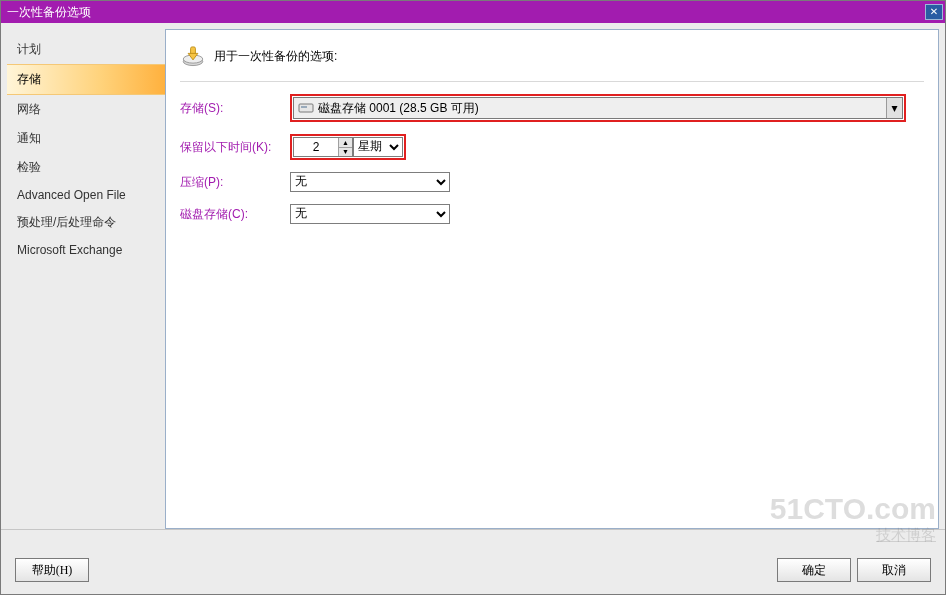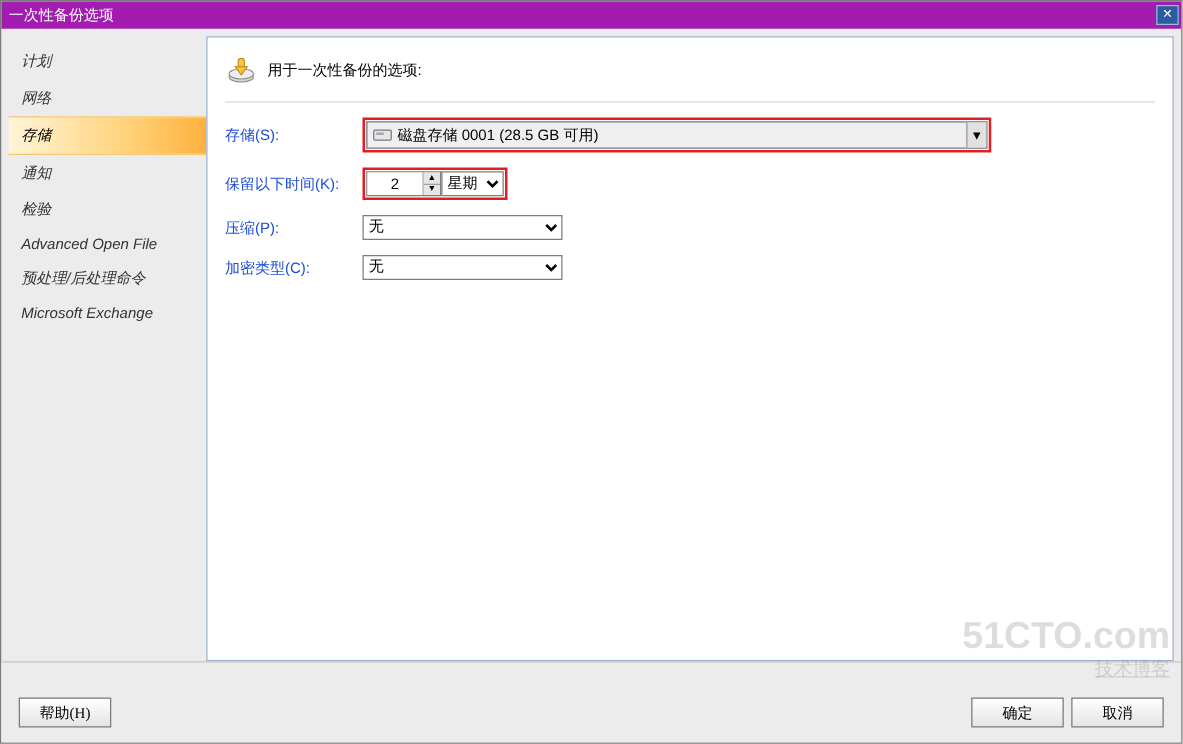--- a/index.html
+++ b/index.html
@@ -42,21 +42,20 @@
   .sidebar {
     width: 158px;
     display: flex;
     flex-direction: column;
     padding-top: 6px;
   }
   .sidebar-item {
     padding: 6px 10px;
     color: #333;
     cursor: pointer;
-    font-style: italic;
   }
   .sidebar-item.selected {
     background: linear-gradient(to right, #fff5d8, #ffd27a 60%, #ffb13e);
     border-top: 1px solid #f5c876;
     border-bottom: 1px solid #f5c876;
     color: #000;
   }
   .content {
     flex: 1;
     border: 1px solid #9aafc9;
@@ -73,30 +72,30 @@
     border-bottom: 1px solid #d9d9d9;
   }
   .heading svg { width: 26px; height: 26px; }
   .formrow {
     display: flex;
     align-items: center;
     margin-top: 12px;
   }
   .formrow .label {
     width: 110px;
-    color: #1d4ed8;
+    color: #a21caf;
   }
   .formrow .field { display: flex; align-items: center; gap: 4px; }
   .highlight { border: 2px solid #e02020; display: inline-flex; align-items: center; padding: 1px; }
   select, .combo {
     font-size: 12px;
     font-family: Liberation Mono, monospace;
   }
   .combo-storage {
-    width: 497px;
+    width: 610px;
     height: 22px;
     border: 1px solid #7a7a7a;
     background: #efefef;
     display: flex; align-items: center;
     padding: 0 4px;
     position: relative;
   }
   .combo-storage .drop {
     position: absolute; right: 0; top: 0; bottom: 0;
     width: 16px; background: #e1e1e1; border-left: 1px solid #9a9a9a;
@@ -156,22 +155,22 @@
 
 <div class="titlebar">
   <span class="title">一次性备份选项</span>
   <div class="close" title="关闭">✕</div>
 </div>
 
 <div class="main">
 
   <div class="sidebar">
     <div class="sidebar-item"><span>计划</span></div>
+    <div class="sidebar-item selected"><span>存储</span></div>
     <div class="sidebar-item"><span>网络</span></div>
-    <div class="sidebar-item selected"><span>存储</span></div>
     <div class="sidebar-item"><span>通知</span></div>
     <div class="sidebar-item"><span>检验</span></div>
     <div class="sidebar-item"><span>Advanced Open File</span></div>
     <div class="sidebar-item"><span>预处理/后处理命令</span></div>
     <div class="sidebar-item"><span>Microsoft Exchange</span></div>
   </div>
 
   <div class="content">
     <div class="heading">
       <span>
@@ -224,21 +223,21 @@
     <div class="formrow">
       <div class="label">压缩(P):</div>
       <div class="field">
         <select class="small sel-med">
           <option>无</option>
         </select>
       </div>
     </div>
 
     <div class="formrow">
-      <div class="label">加密类型(C):</div>
+      <div class="label">磁盘存储(C):</div>
       <div class="field">
         <select class="small sel-med">
           <option>无</option>
         </select>
       </div>
     </div>
 
   </div>
 </div>
 

